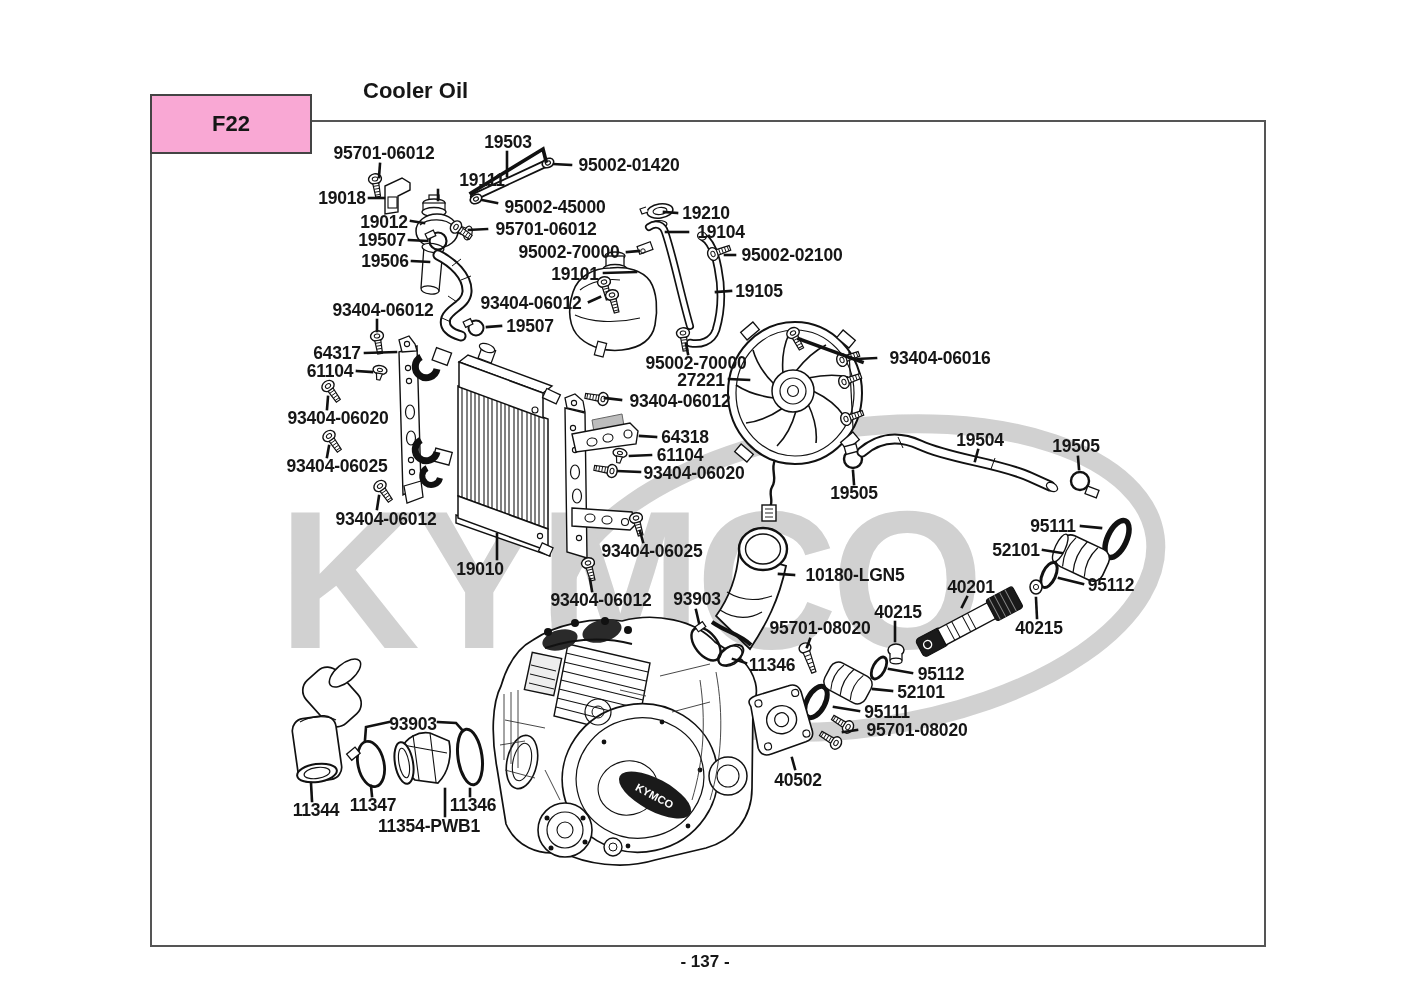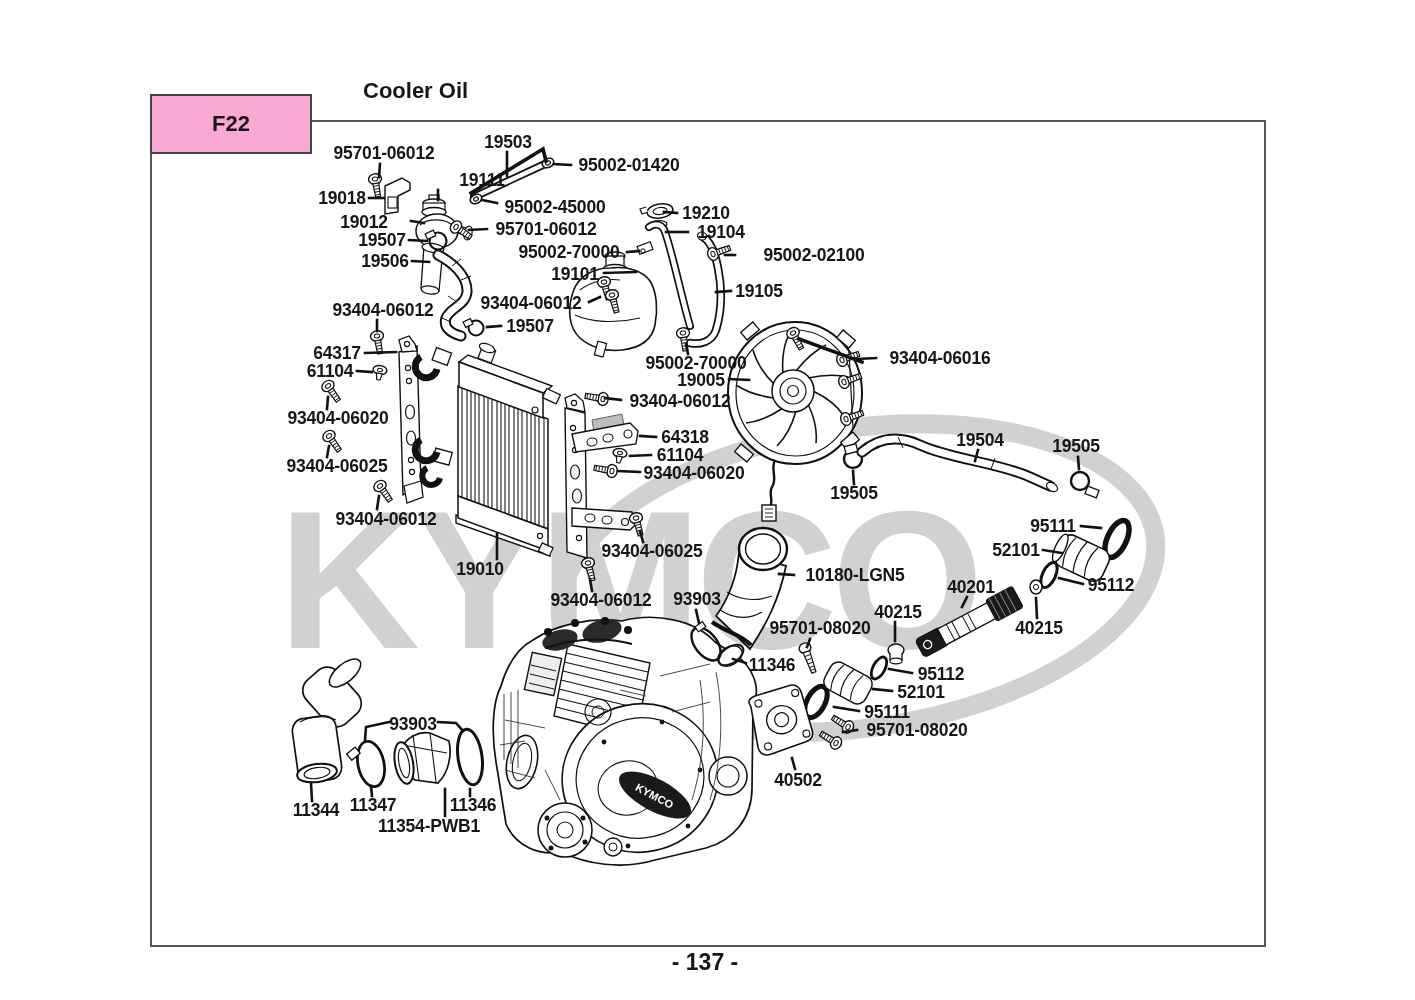--- a/index.html
+++ b/index.html
@@ -4,21 +4,21 @@
 <style>
   html,body{margin:0;padding:0;background:#fff;}
   #stage{position:relative;width:1415px;height:1000px;background:#fff;overflow:hidden;
          font-family:"Liberation Sans",sans-serif;color:#161616;}
   #frame{position:absolute;left:150px;top:120px;width:1112px;height:823px;border:2px solid #555;}
   #codebox{position:absolute;left:150px;top:62px;width:158px;height:56px;border:2px solid #444;
            display:flex;align-items:center;justify-content:center;font-weight:bold;font-size:22px;background:#f9a8d4;margin-top:32px;}
   #doctitle{position:absolute;left:363px;top:62px;height:58px;display:flex;align-items:center;
             font-weight:bold;font-size:22px;}
   #pagenum{position:absolute;left:705px;top:962px;transform:translate(-50%,-50%);
-           font-weight:bold;font-size:23px;}
+           font-weight:bold;font-size:17px;}
   #diagram-svg{position:absolute;left:0;top:0;}
   .plabel{position:absolute;transform:translate(-50%,-50%);font-weight:bold;font-size:17.5px;
           letter-spacing:-0.2px;white-space:nowrap;color:#161616;}
 </style>
 </head>
 <body>
 
 <div id="stage">
 
   <svg id="diagram-svg" width="1415" height="1000" viewBox="0 0 1415 1000">
@@ -438,40 +438,40 @@
       </g>
   </svg>
 
   <div id="labels">
       <div class="plabel" style="left: 384px; top: 153px;">95701-06012</div>
       <div class="plabel" style="left: 508px; top: 142px;">19503</div>
       <div class="plabel" style="left: 629px; top: 165px;">95002-01420</div>
       <div class="plabel" style="left: 441px; top: 180px; margin-left: 41px;">19111</div>
       <div class="plabel" style="left: 342px; top: 198px;">19018</div>
       <div class="plabel" style="left: 555px; top: 207px;">95002-45000</div>
-      <div class="plabel" style="left: 364px; top: 222px; text-align: center;">19012</div>
+      <div class="plabel" style="left: 384px; top: 222px; text-align: center;">19012</div>
       <div class="plabel" style="left: 546px; top: 229px;">95701-06012</div>
       <div class="plabel" style="left: 382px; top: 240px;">19507</div>
       <div class="plabel" style="left: 569px; top: 252px;">95002-70000</div>
       <div class="plabel" style="left: 385px; top: 261px;">19506</div>
       <div class="plabel" style="left: 575px; top: 274px;">19101</div>
       <div class="plabel" style="left: 706px; top: 213px;">19210</div>
       <div class="plabel" style="left: 721px; top: 232px;">19104</div>
-      <div class="plabel" style="left: 792px; top: 255px; margin-left: 22px;">95002-02100</div>
+      <div class="plabel" style="left: 792px; top: 255px;">95002-02100</div>
       <div class="plabel" style="left: 759px; top: 291px;">19105</div>
       <div class="plabel" style="left: 383px; top: 310px;">93404-06012</div>
       <div class="plabel" style="left: 531px; top: 303px;">93404-06012</div>
       <div class="plabel" style="left: 530px; top: 326px;">19507</div>
       <div class="plabel" style="left: 337px; top: 353px;">64317</div>
       <div class="plabel" style="left: 330px; top: 371px;">61104</div>
       <div class="plabel" style="left: 338px; top: 418px;">93404-06020</div>
       <div class="plabel" style="left: 337px; top: 466px;">93404-06025</div>
       <div class="plabel" style="left: 386px; top: 519px;">93404-06012</div>
       <div class="plabel" style="left: 696px; top: 363px;">95002-70000</div>
-      <div class="plabel" style="left: 701px; top: 380px;">19005</div>
+      <div class="plabel" style="left: 701px; top: 380px;">27221</div>
       <div class="plabel" style="left: 940px; top: 358px;">93404-06016</div>
       <div class="plabel" style="left: 680px; top: 401px;">93404-06012</div>
       <div class="plabel" style="left: 685px; top: 437px;">64318</div>
       <div class="plabel" style="left: 680px; top: 455px;">61104</div>
       <div class="plabel" style="left: 694px; top: 473px;">93404-06020</div>
       <div class="plabel" style="left: 980px; top: 440px;">19504</div>
       <div class="plabel" style="left: 1076px; top: 446px;">19505</div>
       <div class="plabel" style="left: 854px; top: 493px;">19505</div>
       <div class="plabel" style="left: 480px; top: 569px;">19010</div>
       <div class="plabel" style="left: 652px; top: 551px;">93404-06025</div>

